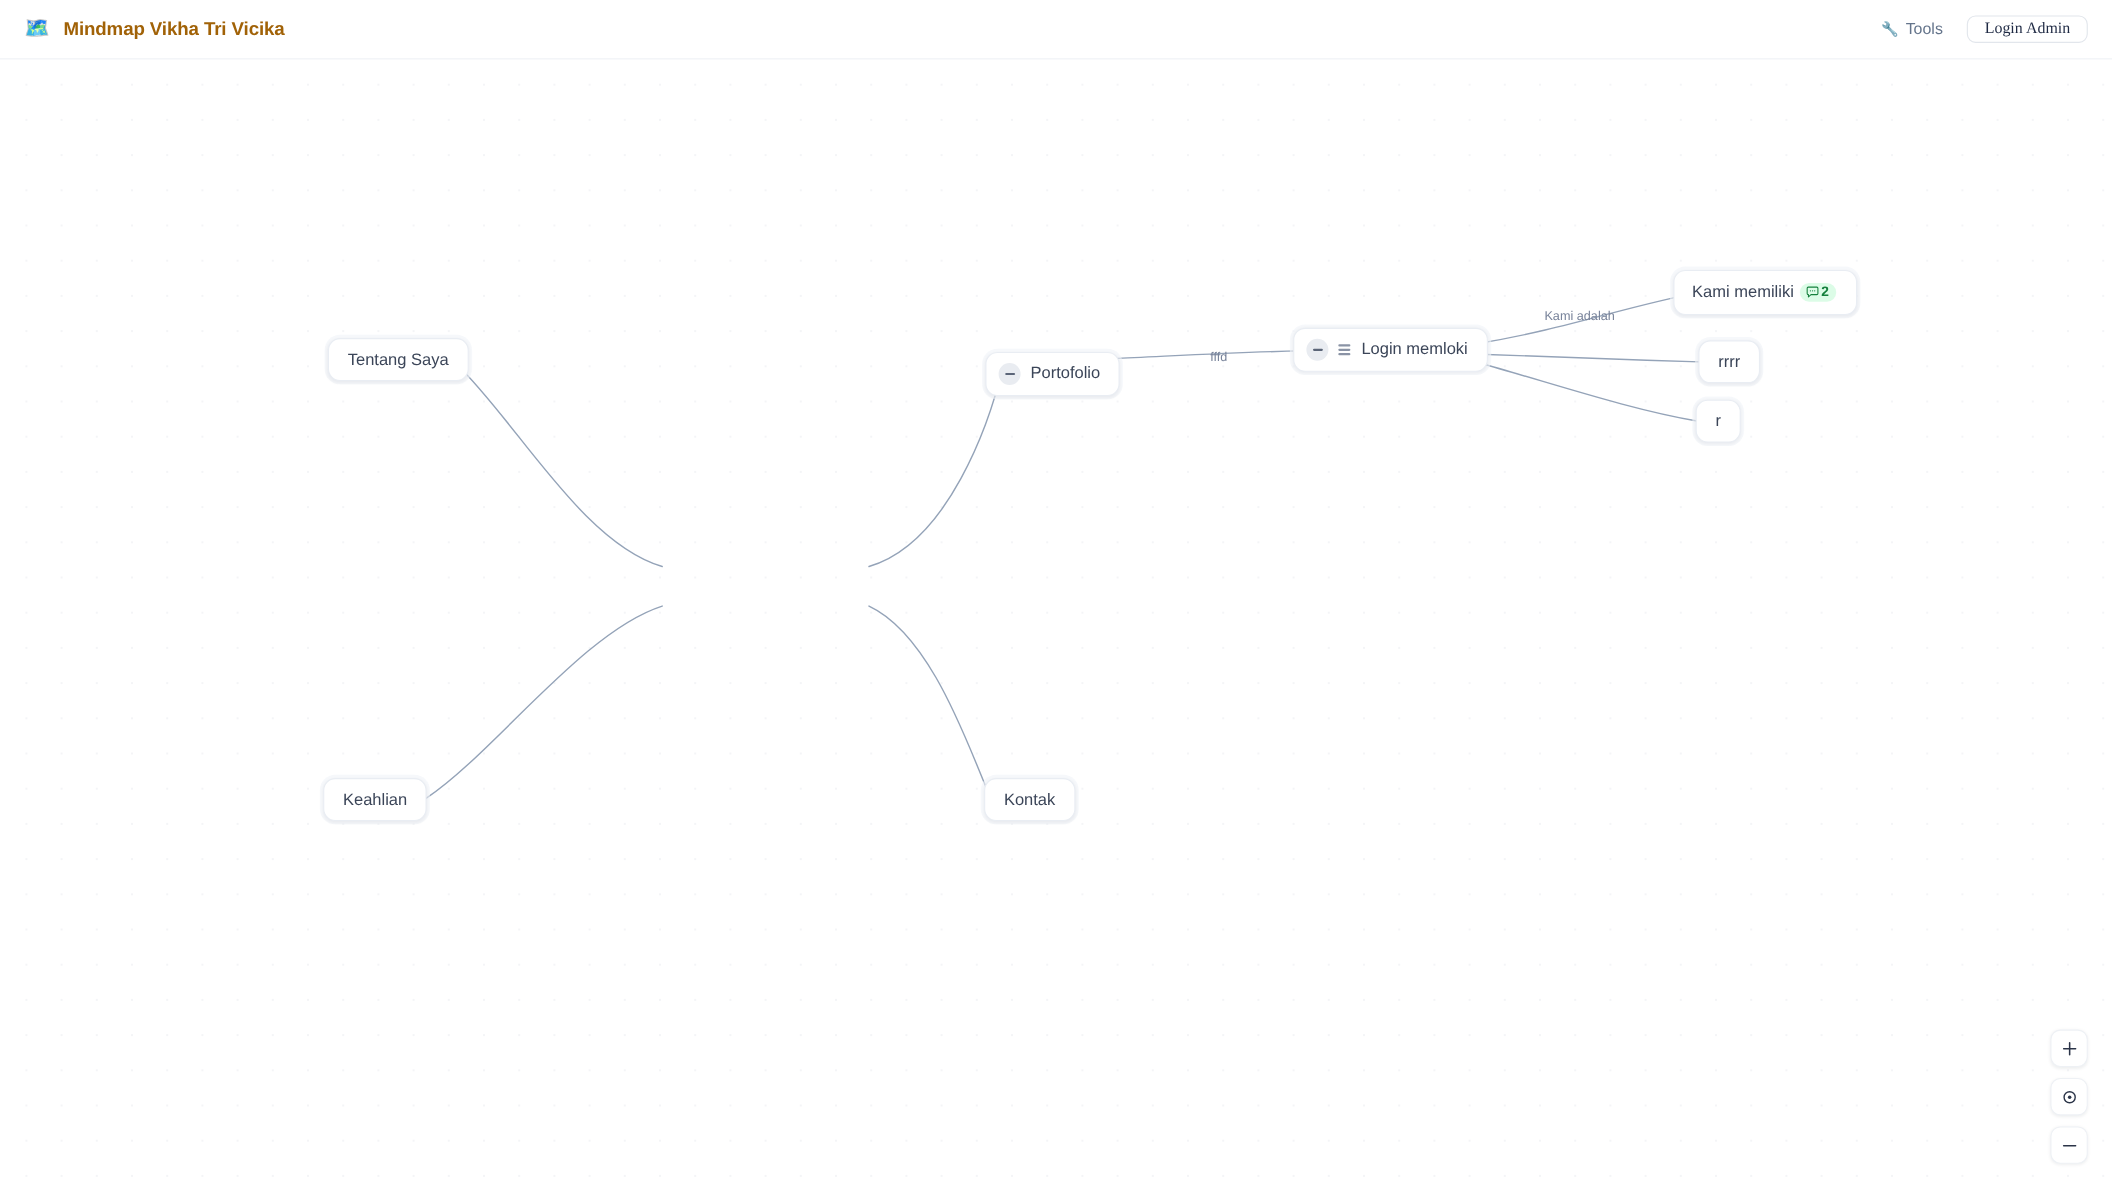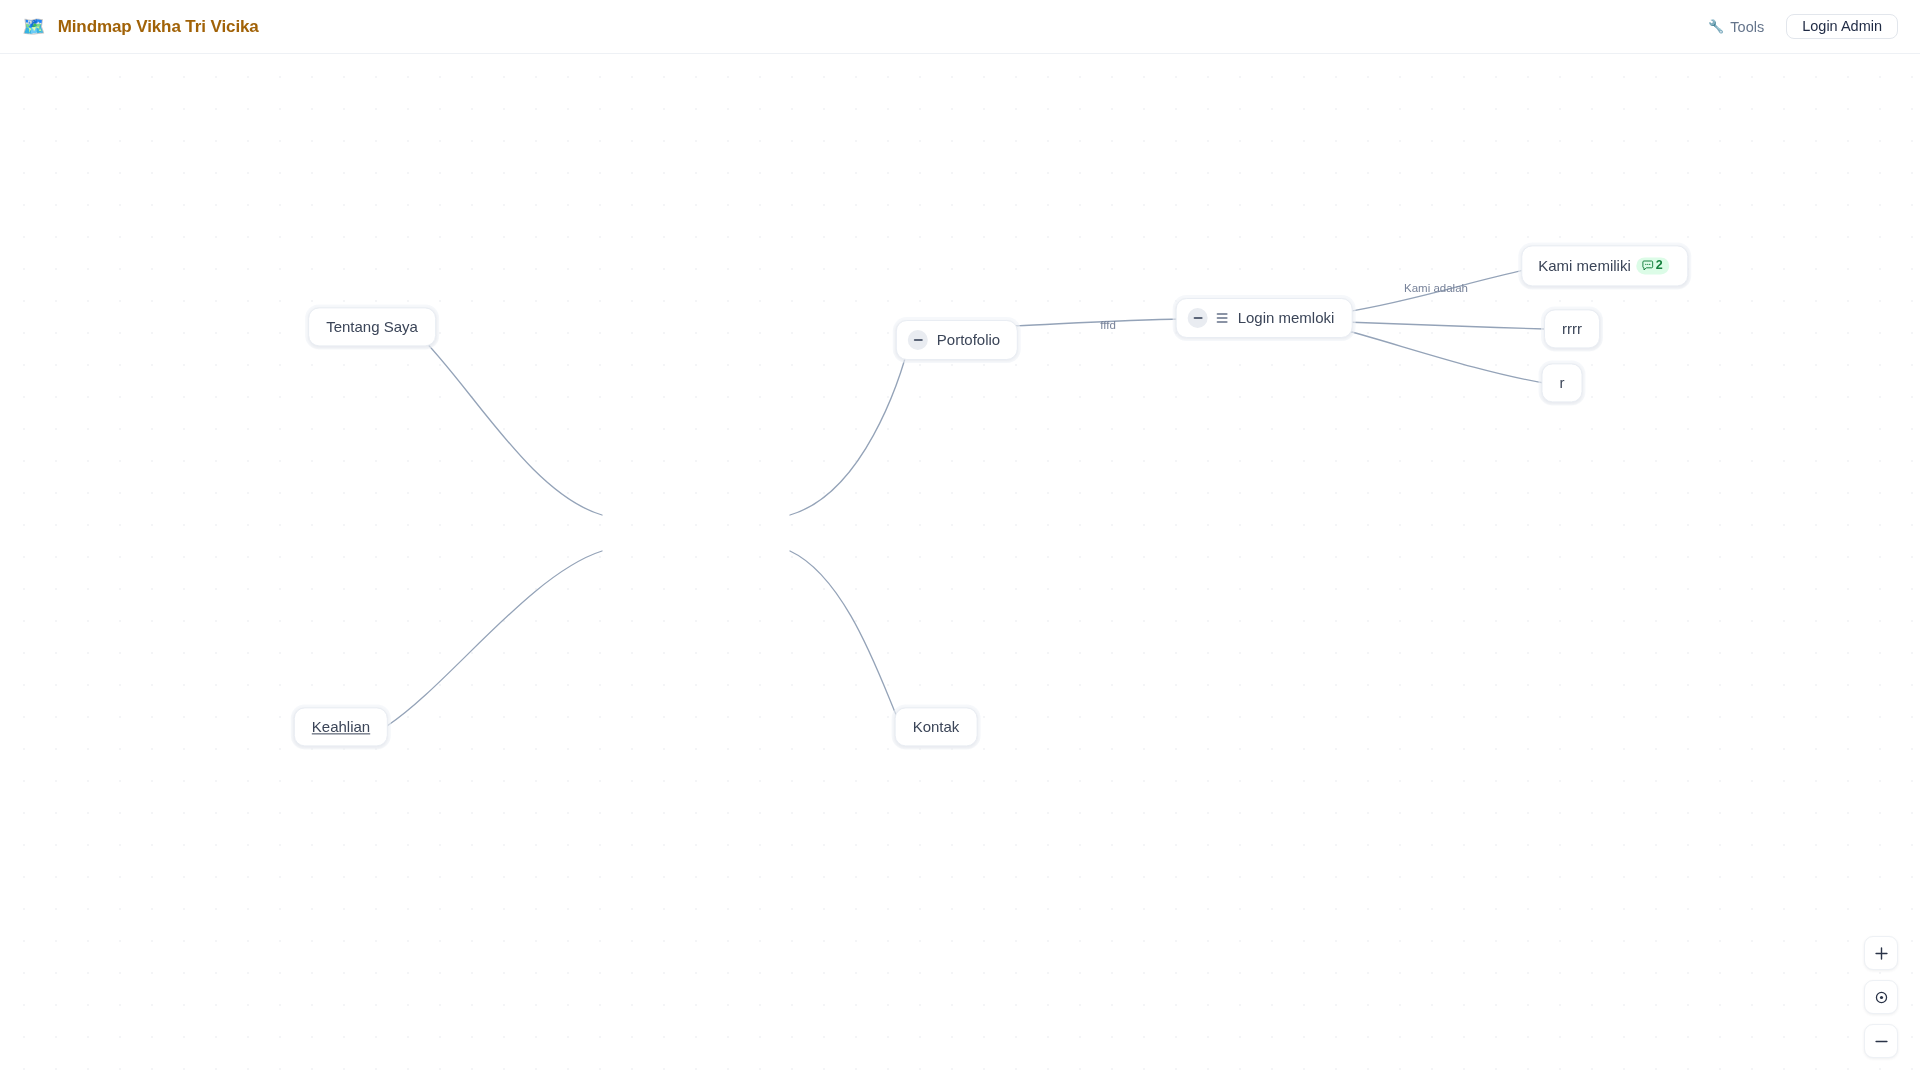--- a/index.html
+++ b/index.html
@@ -62,21 +62,21 @@
   }
   #tools-button .wrench { font-size: 13px; line-height: 1; }
   #login-button {
     font-size: 14.5px;
     color: #1f2a44;
     background: #ffffff;
     border: 1px solid #e2e6ec;
     border-radius: 8px;
     padding: 4px 15px;
     cursor: pointer;
-    font-family: Liberation Sans, sans-serif;
+    font-family: Liberation Serif, serif;
     line-height: 1;
   }
 
   
   #canvas {
     position: absolute;
     top: 54px; left: 0;
     width: 1920px;
     height: 1026px;
     background-color: #ffffff;
@@ -272,30 +272,30 @@
 
       <path d="M 1345 268 C 1420 271 1480 273 1545 275"></path>
 
       <path d="M 1345 276 C 1410 294 1480 318 1544 329"></path>
     </g>
   </svg>
 
   <div id="node-layer">
 
 
-    <div class="node node-plain" style="left:372px; top:273px;justify-content:flex-end;">
+    <div class="node node-plain" style="left:362px; top:273px;justify-content:flex-end;">
       <span class="node-label">Tentang Saya</span>
     </div>
 
     <div class="node node-withtoggle" style="left:957px; top:286px;">
       <span class="toggle"></span>
       <span class="node-label">Portofolio</span>
     </div>
 
-    <div class="node node-plain" style="left:341px; top:673px;text-decoration:underline;">
+    <div class="node node-plain" style="left:341px; top:673px;">
       <span class="node-label">Keahlian</span>
     </div>
 
     <div class="node node-plain" style="left:936px; top:673px;justify-content:center;">
       <span class="node-label">Kontak</span>
     </div>
 
     <div class="node node-withtoggle" style="left:1264px; top:264px;">
       <span class="toggle"></span>
       <span class="note-icon">

